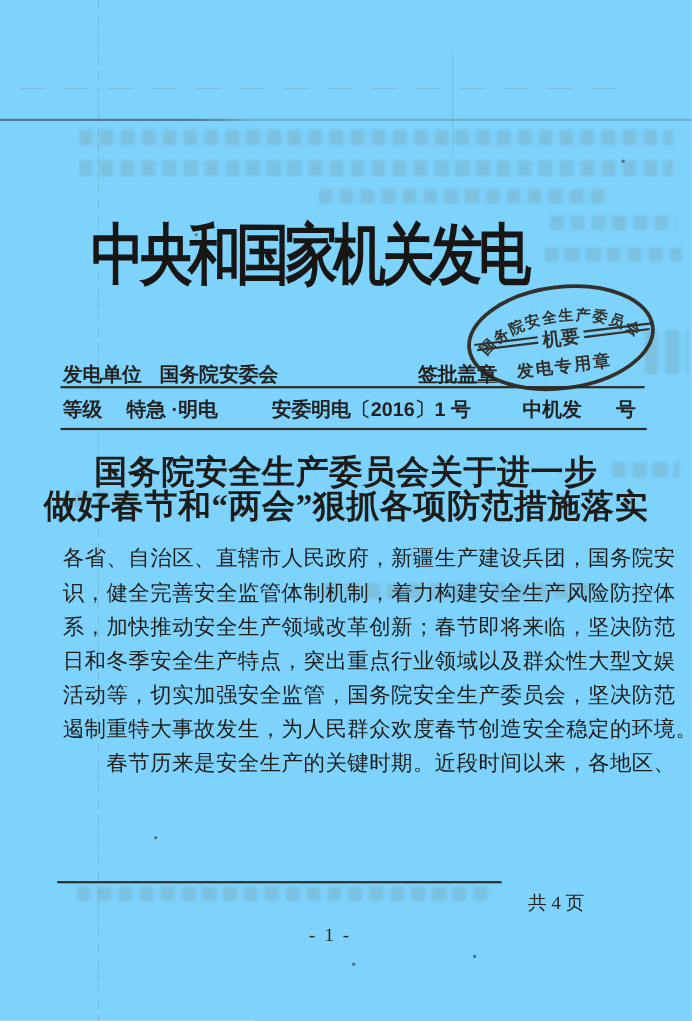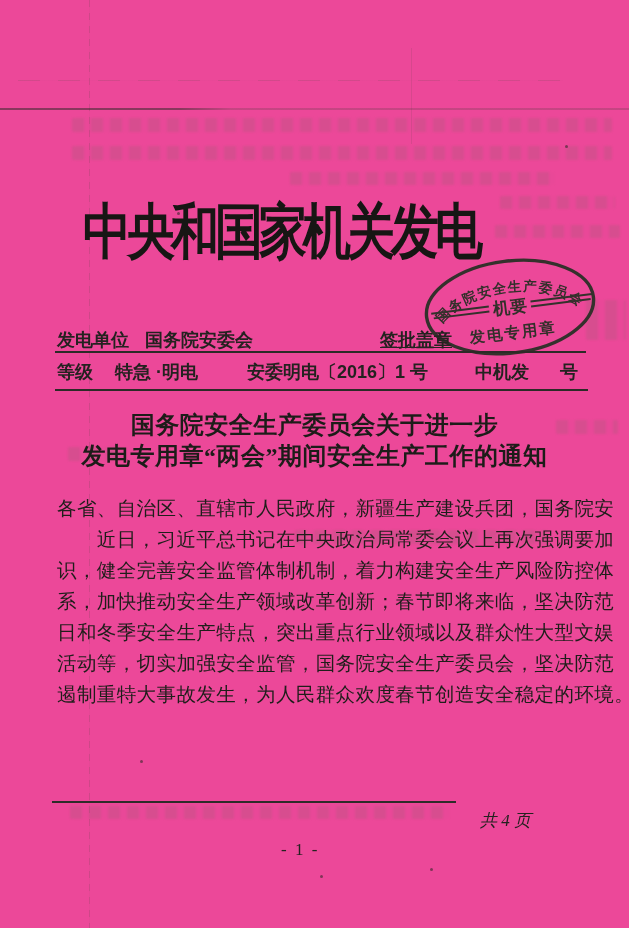--- a/index.html
+++ b/index.html
@@ -4,21 +4,21 @@
 <style>
   html,body{margin:0;padding:0;}
   body{
     width:629px;height:928px;
     background:#f3f2ee;
     font-family:"Liberation Serif", serif;
     overflow:hidden;
   }
   .page{
     position:relative;width:629px;height:928px;
-    background:#ec4899;color:#21201d;overflow:hidden;
+    background:#7dd3fc;color:#21201d;overflow:hidden;
   }
   
   .fold-line-v{
     position:absolute;left:89px;top:0;width:1px;height:928px;
     background:repeating-linear-gradient(180deg, rgba(72,66,58,.18) 0 7px, rgba(72,66,58,.04) 7px 13px);
   }
   .fold-line-v2{
     position:absolute;left:411px;top:48px;width:1px;height:96px;
     background:rgba(78,72,64,.13);
   }
@@ -51,34 +51,34 @@
   .hrow{position:absolute;left:57px;width:530px;font-family:"Liberation Sans", sans-serif;
         font-weight:bold;font-size:18px;color:#242220;white-space:nowrap;}
   .hrow span{position:absolute;top:0;}
   .rule{position:absolute;height:2px;background:#2c2a27;}
   .rule1{left:55px;top:351px;width:531px;}
   .rule2{left:55px;top:389px;width:533px;}
   .rule-bottom{left:52px;top:801px;width:404px;height:2px;background:#2e2c29;}
   
   .doc-title{
     position:absolute;left:0;width:629px;text-align:center;
-    font-weight:bold;color:#1d1c19;font-size:24px;letter-spacing:.5px;
+    font-weight:bold;color:#1d1c19;font-size:30px;letter-spacing:.5px;
     font-family:"Liberation Serif", serif;white-space:nowrap;
   }
   .doc-title.l1{top:409px;}
   .doc-title.l2{top:440px;}
   
   .body-text{
     position:absolute;left:57px;top:493px;width:520px;
     font-size:19.5px;line-height:31px;letter-spacing:.4px;
     color:#1f1e1b;
   }
   .body-text div{white-space:nowrap;}
   
-  .footer-total{position:absolute;left:480px;top:809px;font-size:17px;color:#242220;white-space:nowrap;font-style:italic;}
+  .footer-total{position:absolute;left:480px;top:809px;font-size:17px;color:#242220;white-space:nowrap;}
   .footer-page{position:absolute;left:281px;top:840px;font-size:17px;color:#242220;letter-spacing:2px;white-space:nowrap;}
 </style>
 </head>
 <body>
 
 <div class="page">
 
   <div class="fold-line-v"></div>
   <div class="fold-line-v2"></div>
   <div class="scan-hline1"></div>
@@ -131,29 +131,29 @@
   <div class="hrow" style="top:360px;">
     <span style="left:0;">等级</span>
     <span style="left:58px;">特急 ·明电</span>
     <span style="left:190px;">安委明电〔2016〕1 号</span>
     <span style="left:398px;margin-left:20px;">中机发</span>
     <span style="left:503px;">号</span>
   </div>
   <div class="rule rule2"></div>
 
   <div class="doc-title l1">国务院安全生产委员会关于进一步</div>
-  <div class="doc-title l2">发电专用章“两会”期间安全生产工作的通知</div>
+  <div class="doc-title l2">做好春节和“两会”狠抓各项防范措施落实</div>
 
   <div class="body-text">
     <div>各省、自治区、直辖市人民政府，新疆生产建设兵团，国务院安</div>
-    <div>　　近日，习近平总书记在中央政治局常委会议上再次强调要加</div>
     <div>识，健全完善安全监管体制机制，着力构建安全生产风险防控体</div>
     <div>系，加快推动安全生产领域改革创新；春节即将来临，坚决防范</div>
     <div>日和冬季安全生产特点，突出重点行业领域以及群众性大型文娱</div>
     <div>活动等，切实加强安全监管，国务院安全生产委员会，坚决防范</div>
     <div>遏制重特大事故发生，为人民群众欢度春节创造安全稳定的环境。</div>
+    <div>　　春节历来是安全生产的关键时期。近段时间以来，各地区、</div>
   </div>
 
   <div class="rule rule-bottom"></div>
   <div class="footer-total">共 4 页</div>
   <div class="footer-page">- 1 -</div>
 
 </div>
 
 </body></html>

